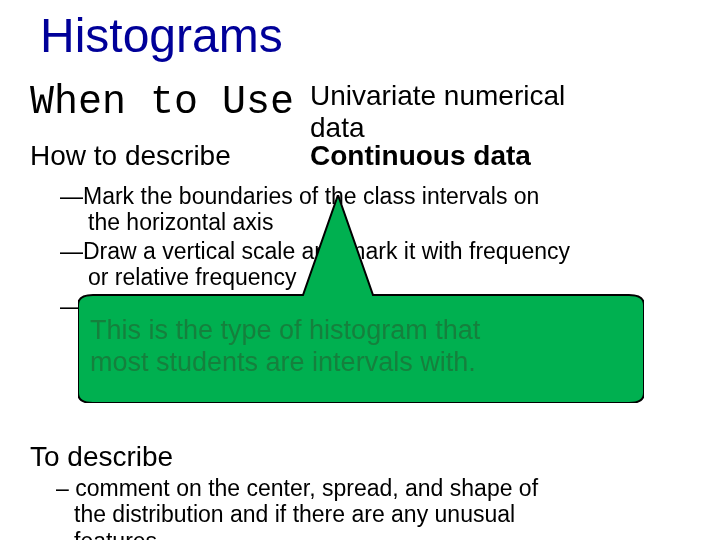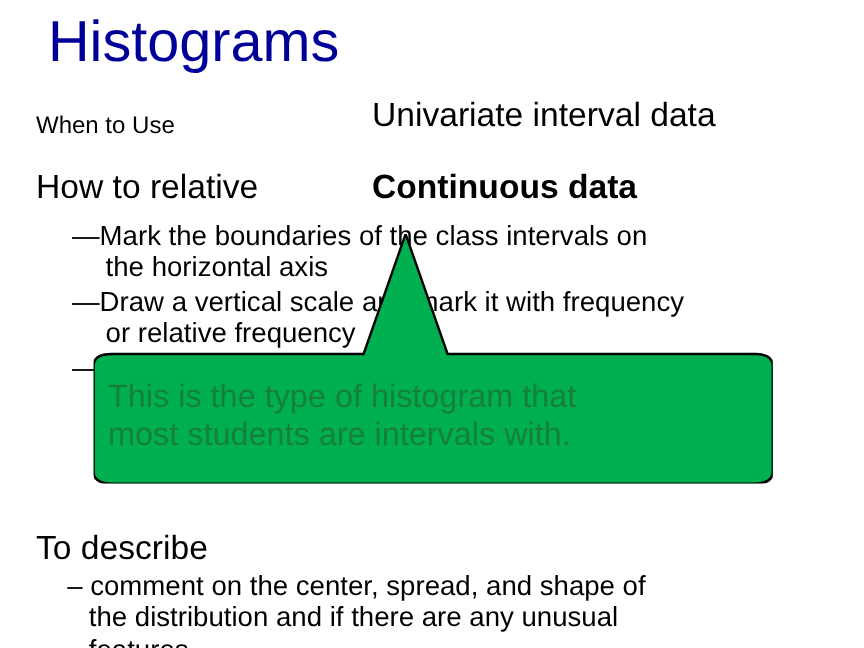--- a/index.html
+++ b/index.html
@@ -22,22 +22,23 @@
     position: absolute;
     left: 40px;
     top: 8px;
     font-size: 48px;
     color: #000099;
     font-weight: 400;
   }
   .row1-left {
     position: absolute;
     left: 30px;
-    top: 94px;
-    font-size: 20px;
+    top: 80px;
+    font-size: 40px;
+    font-family: Liberation Mono, monospace;
   }
   .row1-right {
     position: absolute;
     left: 310px;
     top: 80px;
     font-size: 28px;
   }
   .row2-left {
     position: absolute;
     left: 30px;
@@ -112,23 +113,23 @@
   }
 </style>
 </head>
 <body>
 
 <div class="slide">
 
   <div class="title">Histograms</div>
 
   <div class="row1-left">When to Use</div>
-  <div class="row1-right">Univariate interval data</div>
+  <div class="row1-right">Univariate numerical data</div>
 
-  <div class="row2-left">How to relative</div>
+  <div class="row2-left">How to describe</div>
   <div class="row2-right">Continuous data</div>
 
   <div class="bullets-construct">
     <div class="item">—Mark the boundaries of the class intervals on the horizontal axis</div>
     <div class="item">—Draw a vertical scale and mark it with frequency or relative frequency</div>
     <div class="item">—Draw a rectangular bar for each class interval with a height corresponding to the frequency or relative frequency</div>
   </div>
 
   <div class="to-describe">To describe</div>
 

